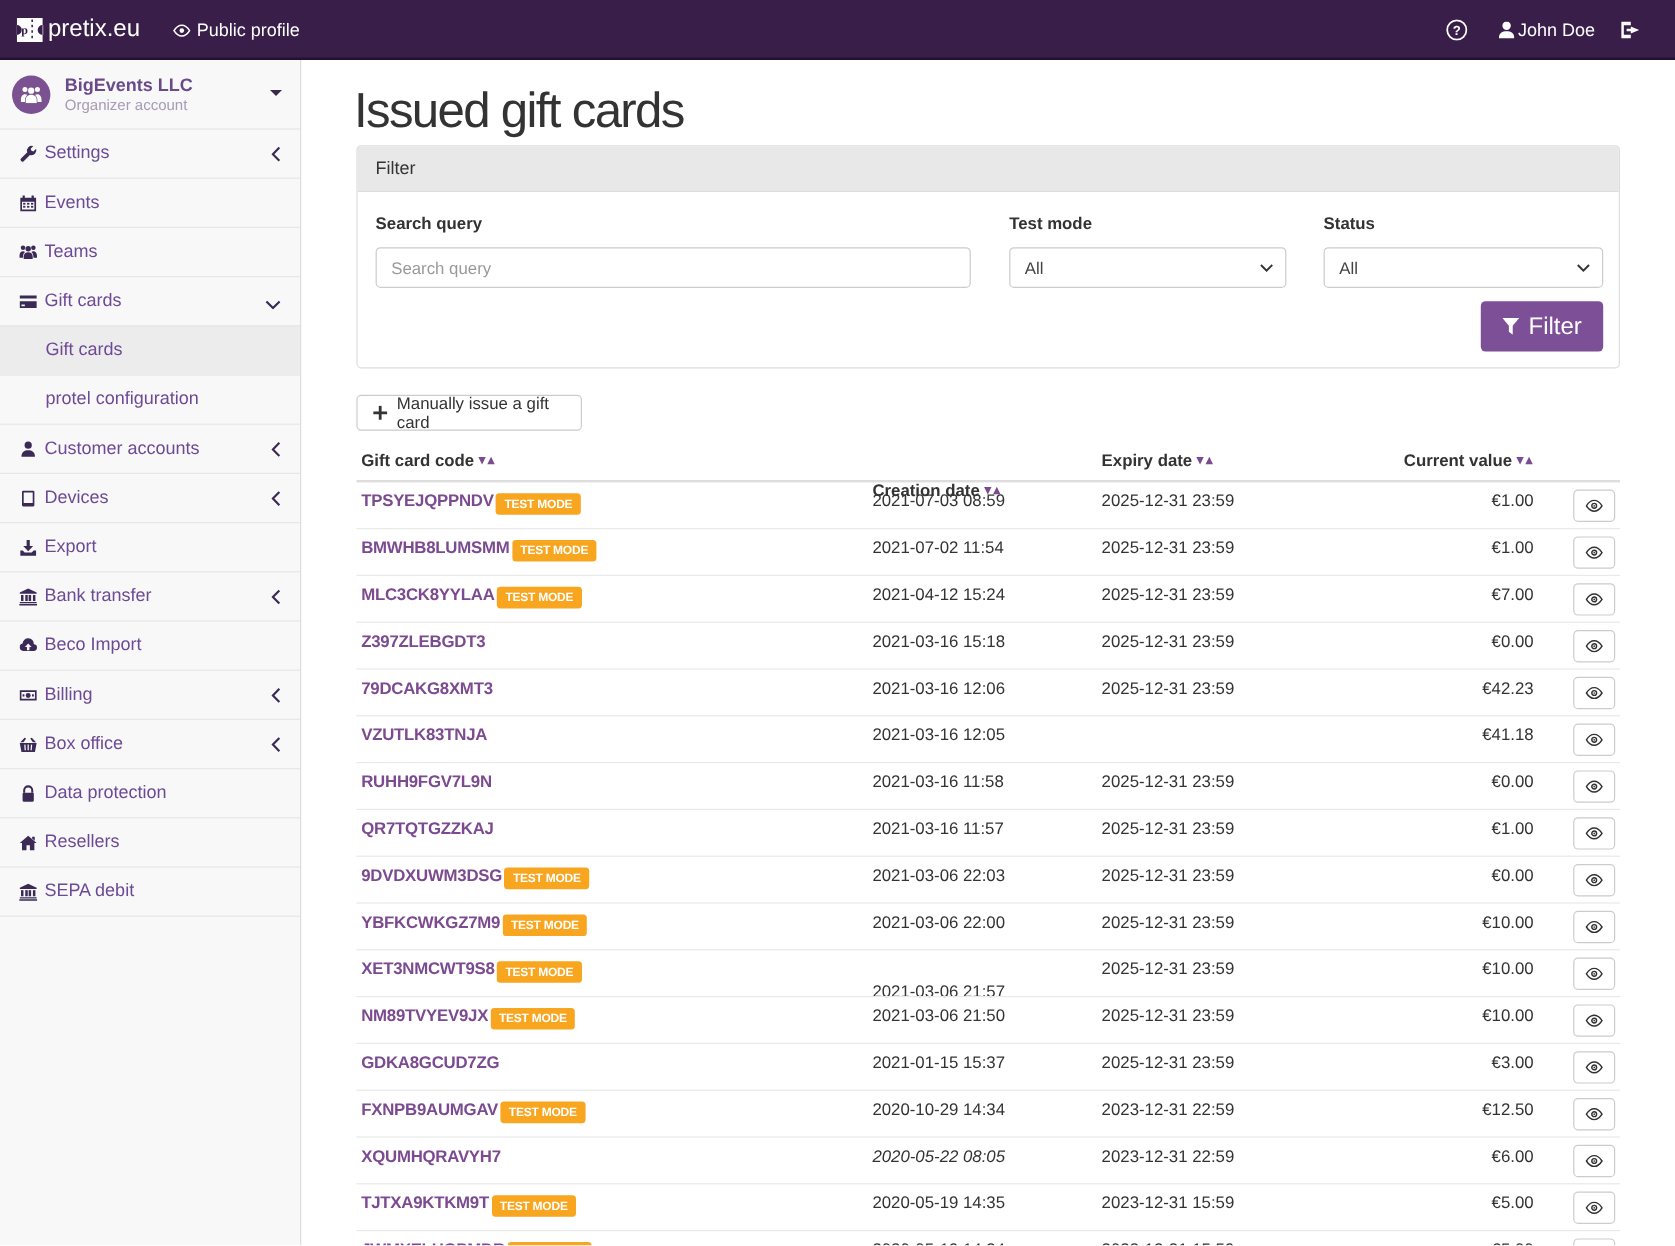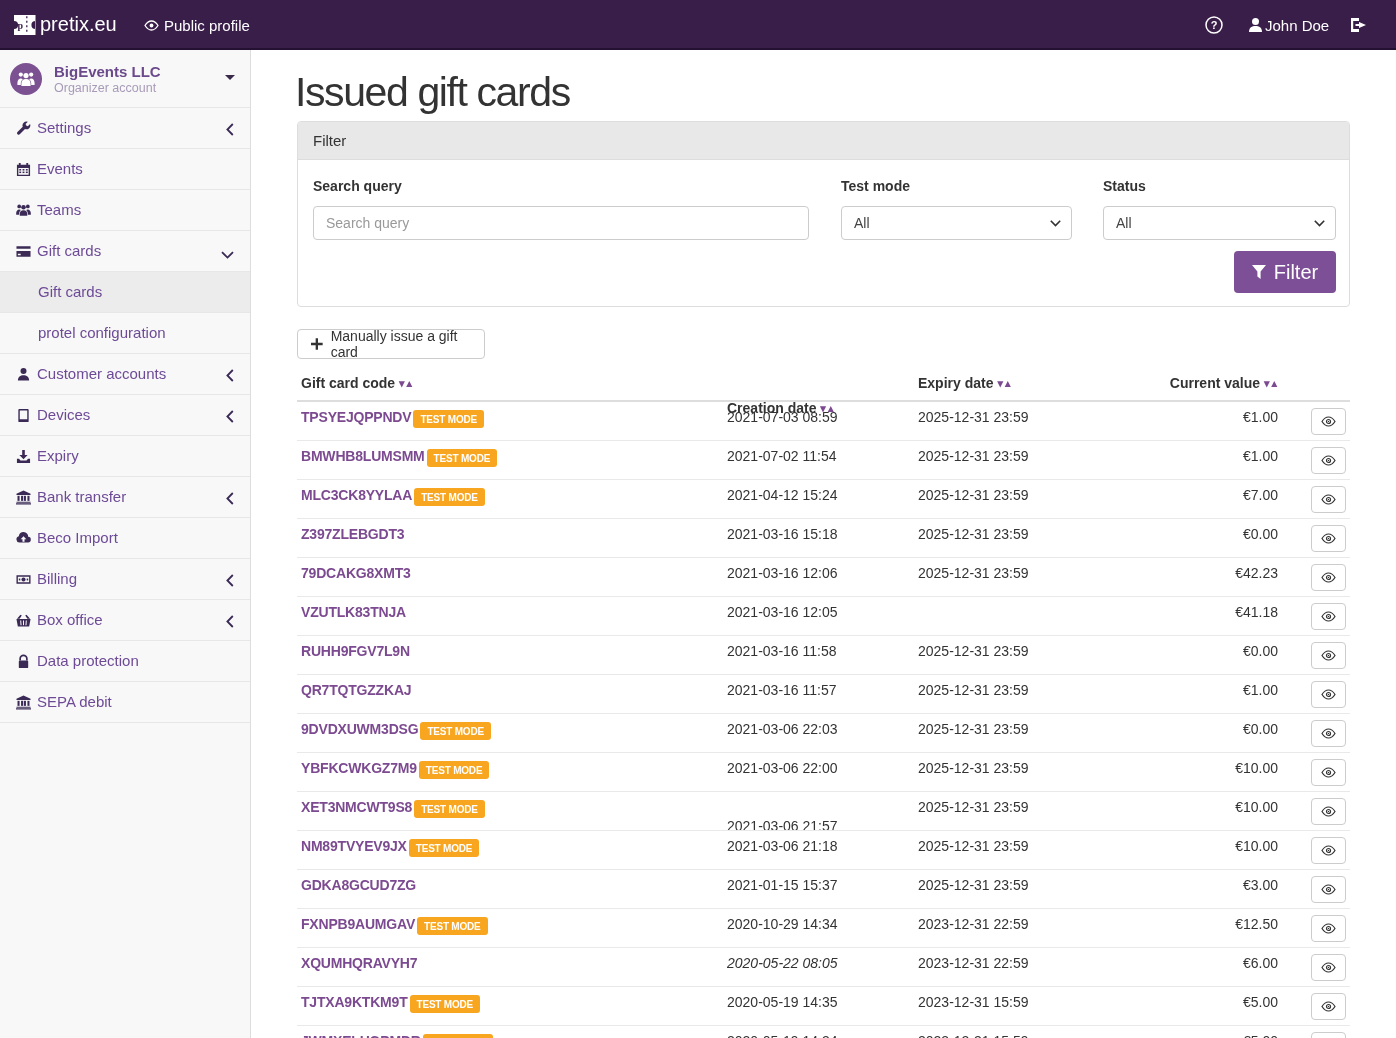--- a/index.html
+++ b/index.html
@@ -173,21 +173,21 @@
           <span class="mt">Devices</span>
           <span class="chev"><svg width="8" height="13" viewBox="0 0 8 13">
               <path fill="none" stroke="#3a2a55" stroke-width="1.8" d="M6.8 1 L1.4 6.5 L6.8 12"></path>
             </svg></span>
         </li>
         <li class="">
           <svg class="mi" width="16" height="16" viewBox="0 0 16 16">
             <path fill="#3a2a55" d="M6.6 1 H9.4 V6.5 H12.4 L8 11 L3.6 6.5 H6.6 Z"></path>
             <path fill="#3a2a55" d="M1 10.5 H3.2 L4.8 12.2 H11.2 L12.8 10.5 H15 V15 H1 Z"></path>
           </svg>
-          <span class="mt">Expiry</span>
+          <span class="mt">Export</span>
         </li>
         <li class="">
           <svg class="mi" width="16" height="16" viewBox="0 0 16 16">
             <path fill="#3a2a55" d="M8 0.5 L15.5 4 V5.2 H0.5 V4 Z"></path>
             <rect x="1.6" y="6.2" width="2.2" height="5.4" fill="#3a2a55"></rect>
             <rect x="5.4" y="6.2" width="2.2" height="5.4" fill="#3a2a55"></rect>
             <rect x="8.4" y="6.2" width="2.2" height="5.4" fill="#3a2a55"></rect>
             <rect x="12.2" y="6.2" width="2.2" height="5.4" fill="#3a2a55"></rect>
             <path fill="#3a2a55" d="M0.5 12.4 H15.5 V13.6 H0.5 Z M0 14.2 H16 V15.5 H0 Z"></path>
           </svg>
@@ -229,20 +229,27 @@
           <span class="chev"><svg width="8" height="13" viewBox="0 0 8 13">
               <path fill="none" stroke="#3a2a55" stroke-width="1.8" d="M6.8 1 L1.4 6.5 L6.8 12"></path>
             </svg></span>
         </li>
         <li class="">
           <svg class="mi" width="16" height="16" viewBox="0 0 16 16">
             <path fill="#3a2a55" d="M3.5 7 V5 A4.5 4.5 0 0 1 12.5 5 V7 H10.7 V5 A2.7 2.7 0 0 0 5.3 5 V7 Z"></path>
             <rect x="3" y="7" width="10" height="8" rx="1" fill="#3a2a55"></rect>
           </svg>
           <span class="mt">Data protection</span>
+        </li>
+        <li class="">
+          <svg class="mi" width="16" height="16" viewBox="0 0 16 16">
+            <path fill="#3a2a55" d="M8 1.5 L15.5 8 H13.5 V14.5 H9.5 V10 H6.5 V14.5 H2.5 V8 H0.5 Z"></path>
+            <path fill="#3a2a55" d="M11.5 2.5 H13.8 V6 L11.5 4 Z"></path>
+          </svg>
+          <span class="mt">Resellers</span>
         </li>
         <li class="">
           <svg class="mi" width="16" height="16" viewBox="0 0 16 16">
             <path fill="#3a2a55" d="M8 0.5 L15.5 4 V5.2 H0.5 V4 Z"></path>
             <rect x="1.6" y="6.2" width="2.2" height="5.4" fill="#3a2a55"></rect>
             <rect x="5.4" y="6.2" width="2.2" height="5.4" fill="#3a2a55"></rect>
             <rect x="8.4" y="6.2" width="2.2" height="5.4" fill="#3a2a55"></rect>
             <rect x="12.2" y="6.2" width="2.2" height="5.4" fill="#3a2a55"></rect>
             <path fill="#3a2a55" d="M0.5 12.4 H15.5 V13.6 H0.5 Z M0 14.2 H16 V15.5 H0 Z"></path>
           </svg>
@@ -414,21 +421,21 @@
         <div class="cell val" style="left:831px; top:749px; width:195px;">€10.00</div>
         <div class="eyebtn" style="left:1059px; top:748px;">
           <svg width="15" height="11" viewBox="0 0 15 11">
             <path d="M1 5.5C3 2.3 5.1 1 7.5 1s4.5 1.3 6.5 4.5C12 8.7 9.9 10 7.5 10S3 8.7 1 5.5Z" fill="none" stroke="#333" stroke-width="1.2"></path>
             <circle cx="7.5" cy="5.5" r="2" fill="none" stroke="#333" stroke-width="1.2"></circle>
             <circle cx="7.5" cy="5.5" r="0.7" fill="#333"></circle>
           </svg>
         </div>
         <div class="hline row-line" style="top:780px;"></div>
         <div class="cell code" style="left:49px; top:788px;">NM89TVYEV9JX<span class="badge">TEST MODE</span></div>
-        <div class="cell" style="left:475px; top:788px;">2021-03-06 21:18</div>
+        <div class="cell" style="left:475px; top:788px;">2021-03-06 21:50</div>
         <div class="cell" style="left:666px; top:788px;">2025-12-31 23:59</div>
         <div class="cell val" style="left:831px; top:788px; width:195px;">€10.00</div>
         <div class="eyebtn" style="left:1059px; top:787px;">
           <svg width="15" height="11" viewBox="0 0 15 11">
             <path d="M1 5.5C3 2.3 5.1 1 7.5 1s4.5 1.3 6.5 4.5C12 8.7 9.9 10 7.5 10S3 8.7 1 5.5Z" fill="none" stroke="#333" stroke-width="1.2"></path>
             <circle cx="7.5" cy="5.5" r="2" fill="none" stroke="#333" stroke-width="1.2"></circle>
             <circle cx="7.5" cy="5.5" r="0.7" fill="#333"></circle>
           </svg>
         </div>
         <div class="hline row-line" style="top:819px;"></div>

